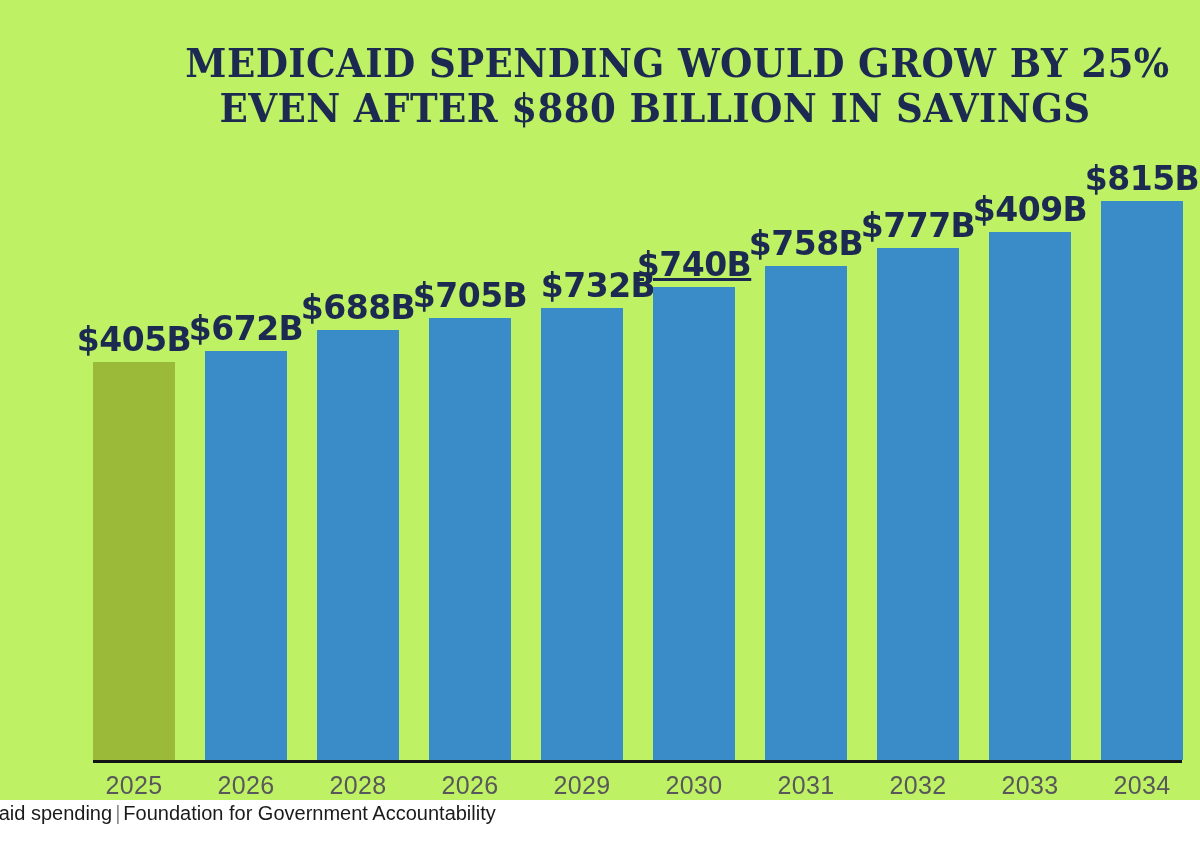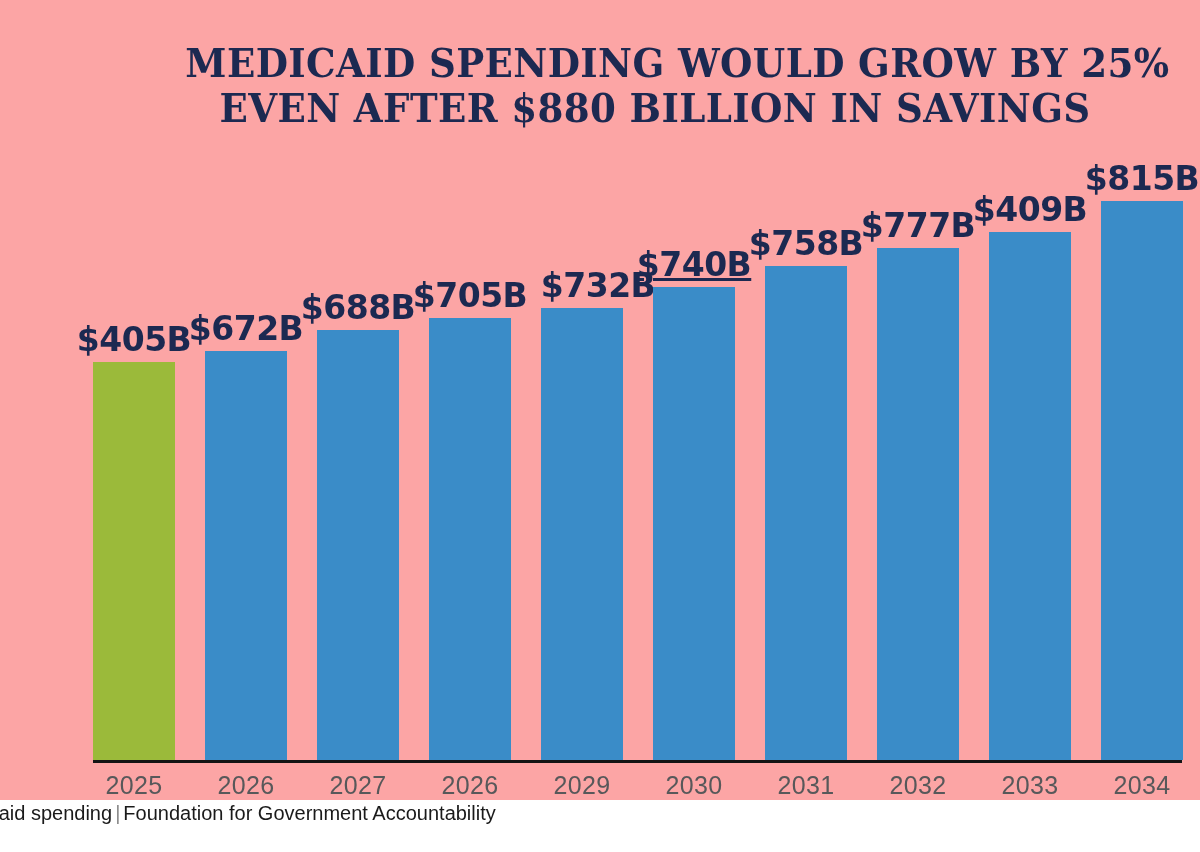--- a/index.html
+++ b/index.html
@@ -26,21 +26,21 @@
     background: #e6e6e6;
   }
 
   
   #chart-card {
     position: absolute;
     left: 0;
     top: 0;
     width: 1200px;
     height: 800px;
-    background: #fca5a5;
+    background: #bef264;
   }
 
   
   #chart-title {
     position: absolute;
     left: 150px;
     top: 40px;
     width: 1010px;
     text-align: center;
     color: #1c2951;
@@ -221,21 +221,21 @@
       </div>
 
     </div>
   </div>
 
   <div id="axis-line"></div>
 
   <div id="axis-ticks">
     <div class="tick-label">2025</div>
     <div class="tick-label">2026</div>
-    <div class="tick-label">2027</div>
+    <div class="tick-label">2028</div>
     <div class="tick-label">2026</div>
     <div class="tick-label">2029</div>
     <div class="tick-label">2030</div>
     <div class="tick-label">2031</div>
     <div class="tick-label">2032</div>
     <div class="tick-label">2033</div>
     <div class="tick-label">2034</div>
   </div>
 
 </div>

